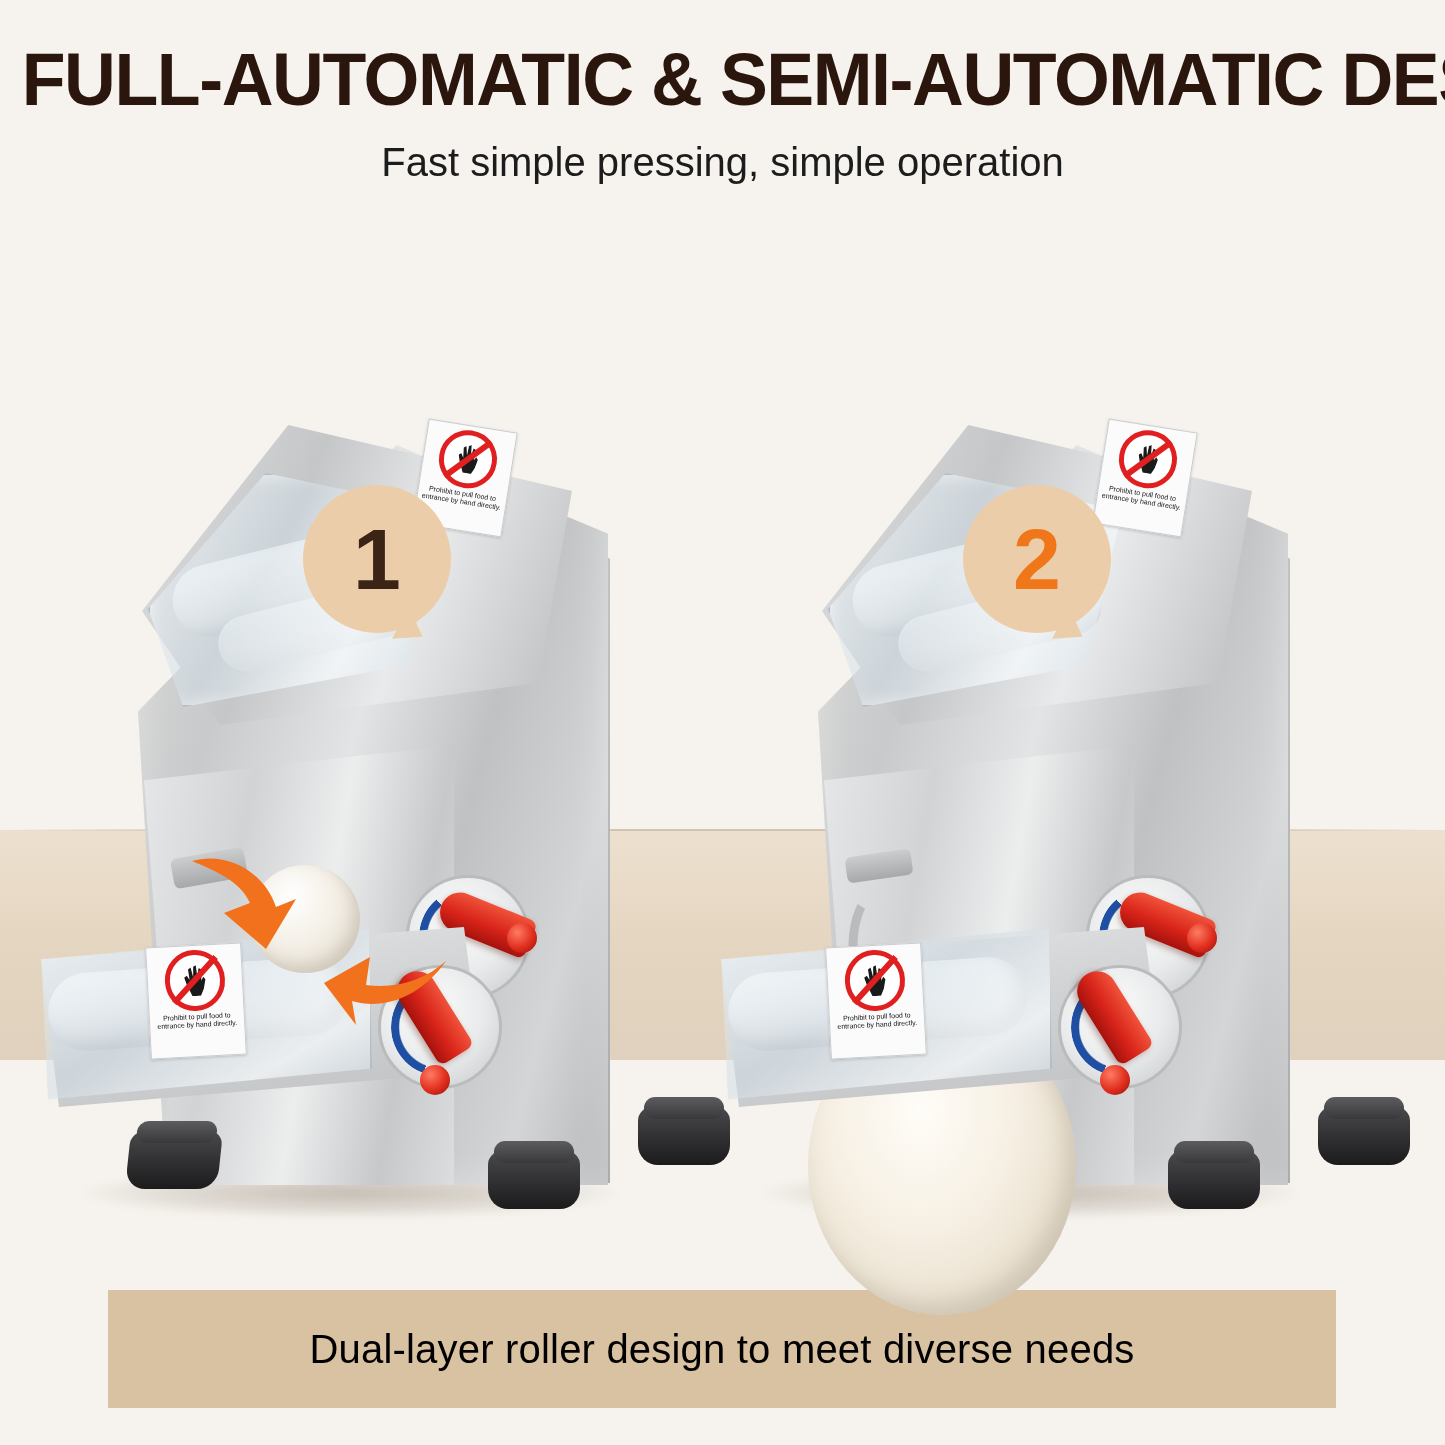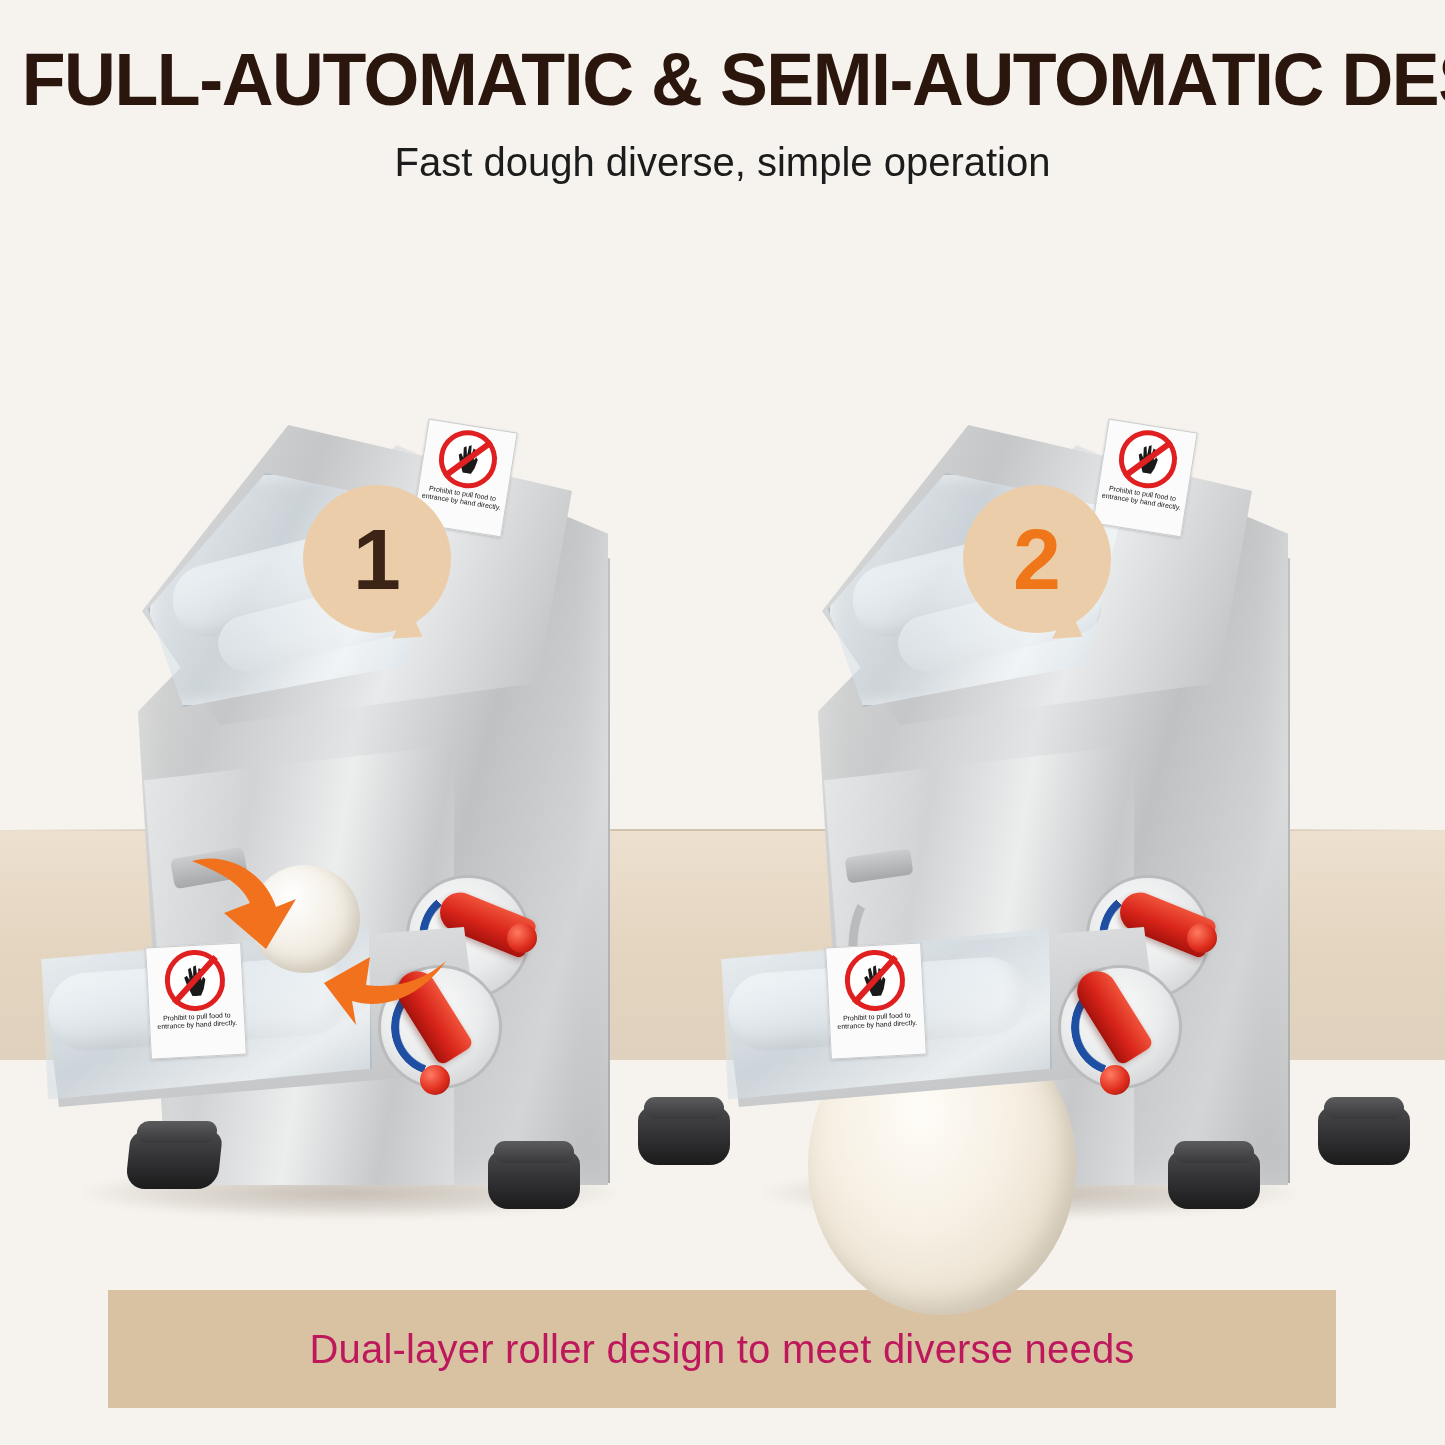--- a/index.html
+++ b/index.html
@@ -243,33 +243,33 @@
     border-top-color:transparent;
   }
 
   
   .footerBanner{
     position:absolute;left:108px;top:1290px;width:1228px;height:118px;
     background:#d9c2a2;
     display:flex;align-items:center;justify-content:center;
   }
   .footerText{
-    font-size:40px;color:#be185d;font-weight:400;letter-spacing:.2px;
+    font-size:40px;color:#000000;font-weight:400;letter-spacing:.2px;
   }
   .bannerNotchL{position:absolute;left:108px;top:1290px;width:16px;height:118px;background:#cbb18c;}
   .bannerNotchR{position:absolute;left:1320px;top:1290px;width:16px;height:118px;background:#cbb18c;}
 </style>
 </head>
 <body>
 
 <div class="page">
 
   <div class="header">
     <div class="title">FULL-AUTOMATIC &amp; SEMI-AUTOMATIC DESIGN</div>
-    <div class="subtitle">Fast dough diverse, simple operation</div>
+    <div class="subtitle">Fast simple pressing, simple operation</div>
   </div>
 
   <div class="stage">
 
     <div class="floor"></div>
     <div class="floorline"></div>
 
     <div class="machine" id="machine1">
       <div class="shadow"></div>
 

